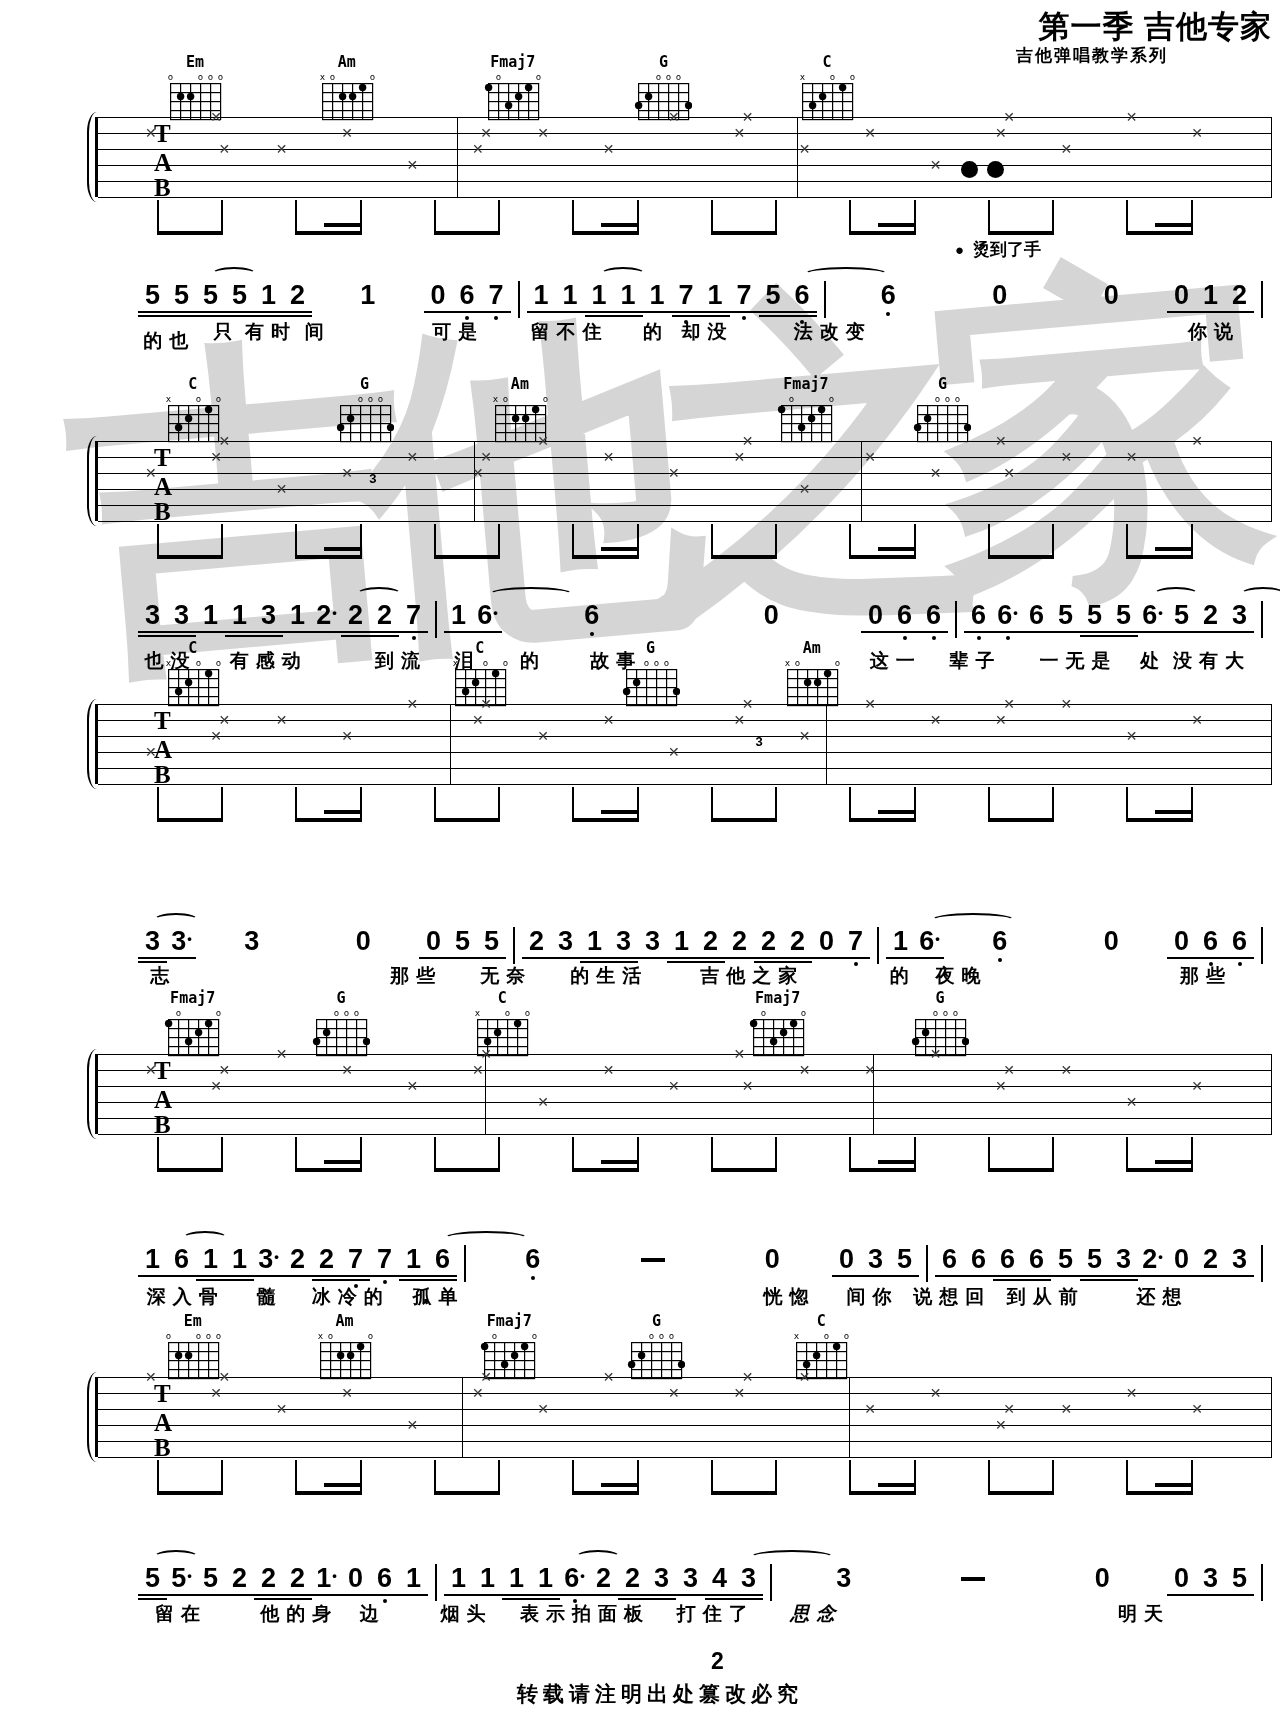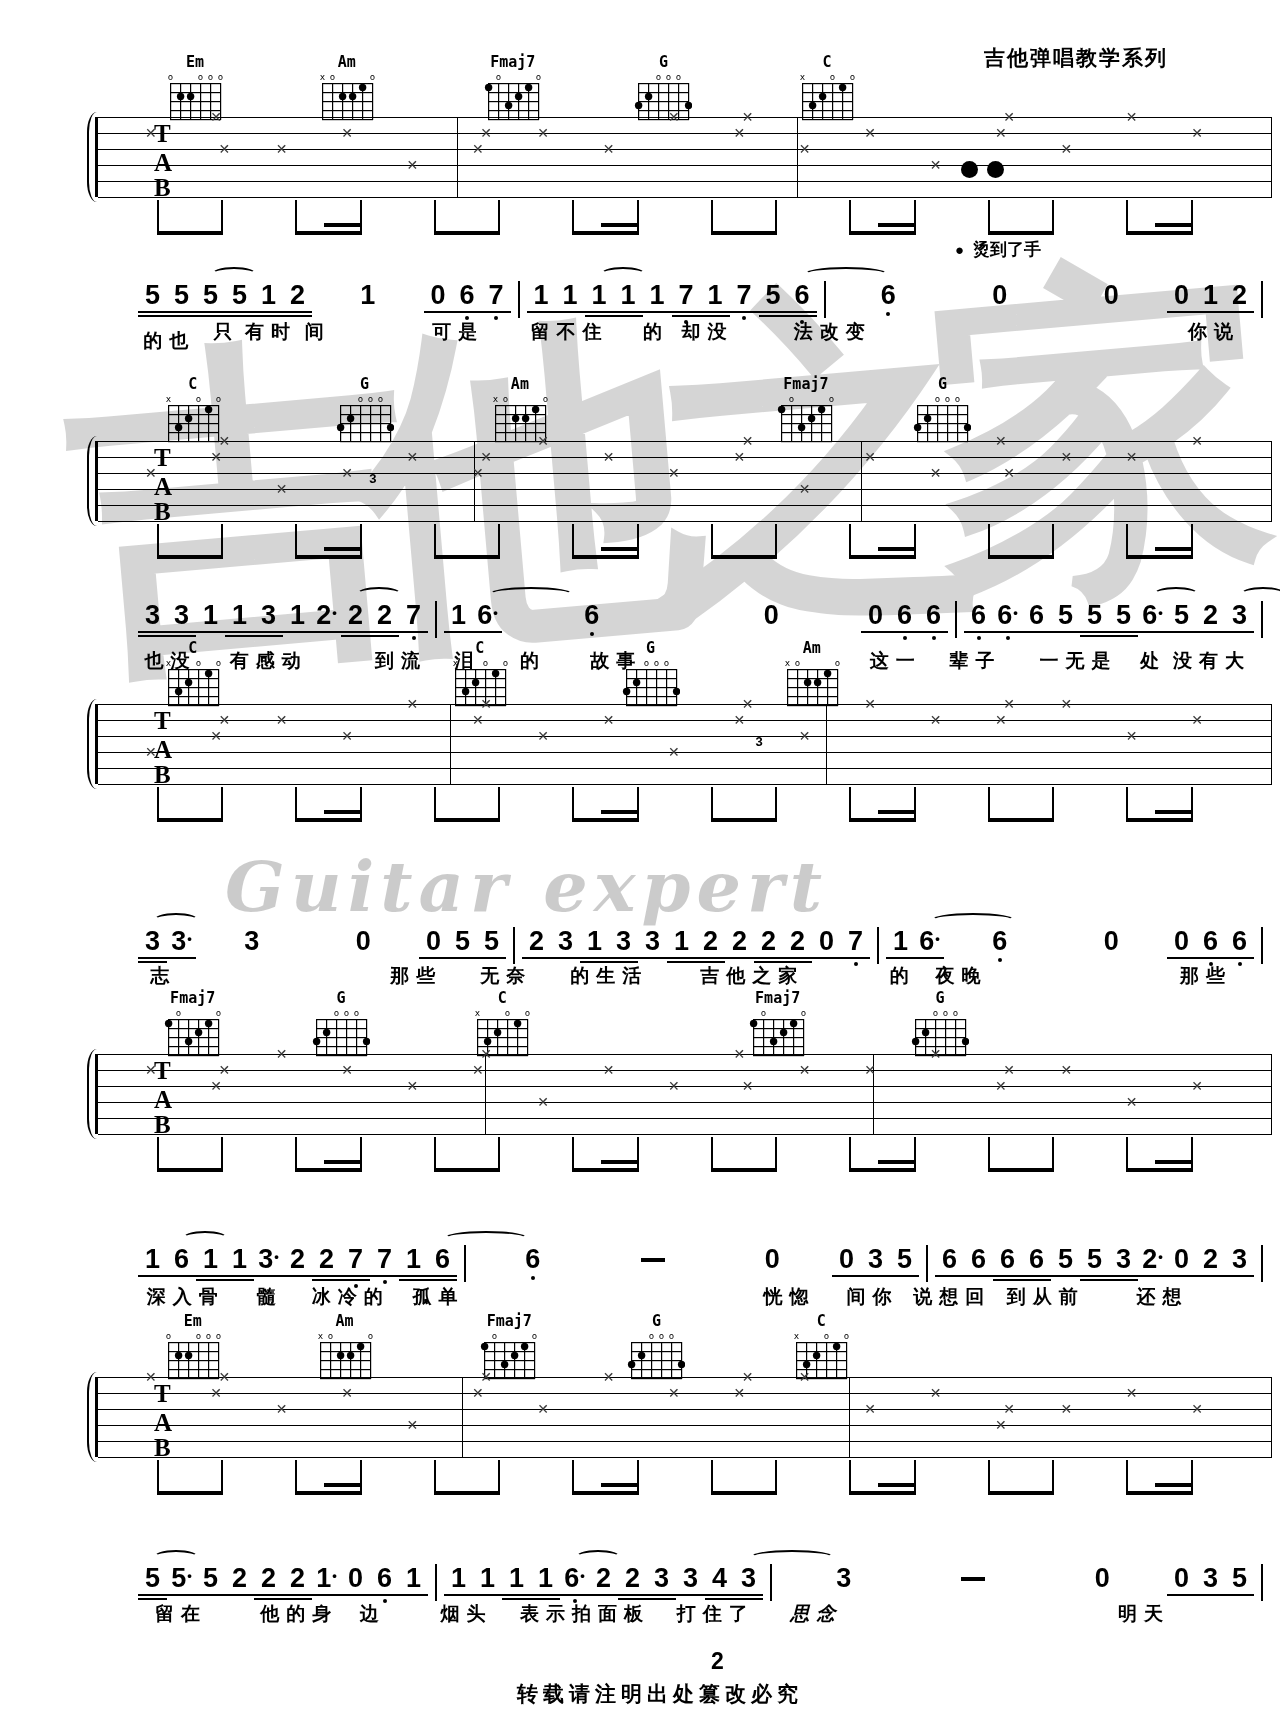--- a/index.html
+++ b/index.html
@@ -11,21 +11,21 @@
   .wm-main { position:absolute; left:70px; top:300px; width:1180px;
              font-family:"DejaVu Serif", serif; font-weight:bold; font-size:340px;
              letter-spacing:-52px; line-height:1; color:#000; opacity:0.16;
              transform:rotate(-5deg); white-space:nowrap; }
   .wm-sub  { position:absolute; left:225px; top:845px; font-family:"DejaVu Serif", serif;
              font-style:italic; font-weight:bold; font-size:70px; letter-spacing:6px;
              color:#000; opacity:0.20; white-space:nowrap; }
 
   
   .hdr-title { position:absolute; top:6px; right:8px; font-size:31px; font-weight:bold; letter-spacing:1px; }
-  .hdr-sub   { position:absolute; top:44px; right:112px; font-size:21px; font-weight:bold; letter-spacing:2px; }
+  .hdr-sub   { position:absolute; top:44px; right:112px; font-size:17px; font-weight:bold; letter-spacing:2px; }
 
   
   .legend { position:absolute; left:955px; top:238px; font-size:17px; font-weight:bold;
             display:flex; align-items:center; gap:9px; }
   .legend-dot { font-size:15px; }
 
   
   .chord { position:absolute; width:60px; text-align:center; }
   .chord-name { font-family:"DejaVu Sans Mono", monospace; font-size:15px; font-weight:bold; line-height:1.1; }
 
@@ -63,22 +63,22 @@
   
   .pagenum { position:absolute; top:1648px; left:0; width:1435px; text-align:center; font-size:23px; font-weight:bold; }
   .notice  { position:absolute; top:1680px; left:0; width:1320px; text-align:center; font-size:21px;
              font-weight:bold; letter-spacing:5px; }
 </style>
 </head>
 <body>
 
 <div class="page">
   <div class="wm-main">吉他之家</div>
-  <div class="wm-sub">Guitar expert</div>
 
+  <div class="hdr-title">第一季 吉他专家</div>
   <div class="hdr-sub">吉他弹唱教学系列</div>
 
   <div class="legend">
     <span class="legend-dot">●</span>
     <span>烫到了手</span>
   </div>
 
   <div id="systems">
       <div class="chord" style="left: 165.045px; top: 54px;">
         <div class="chord-name">Em</div>

